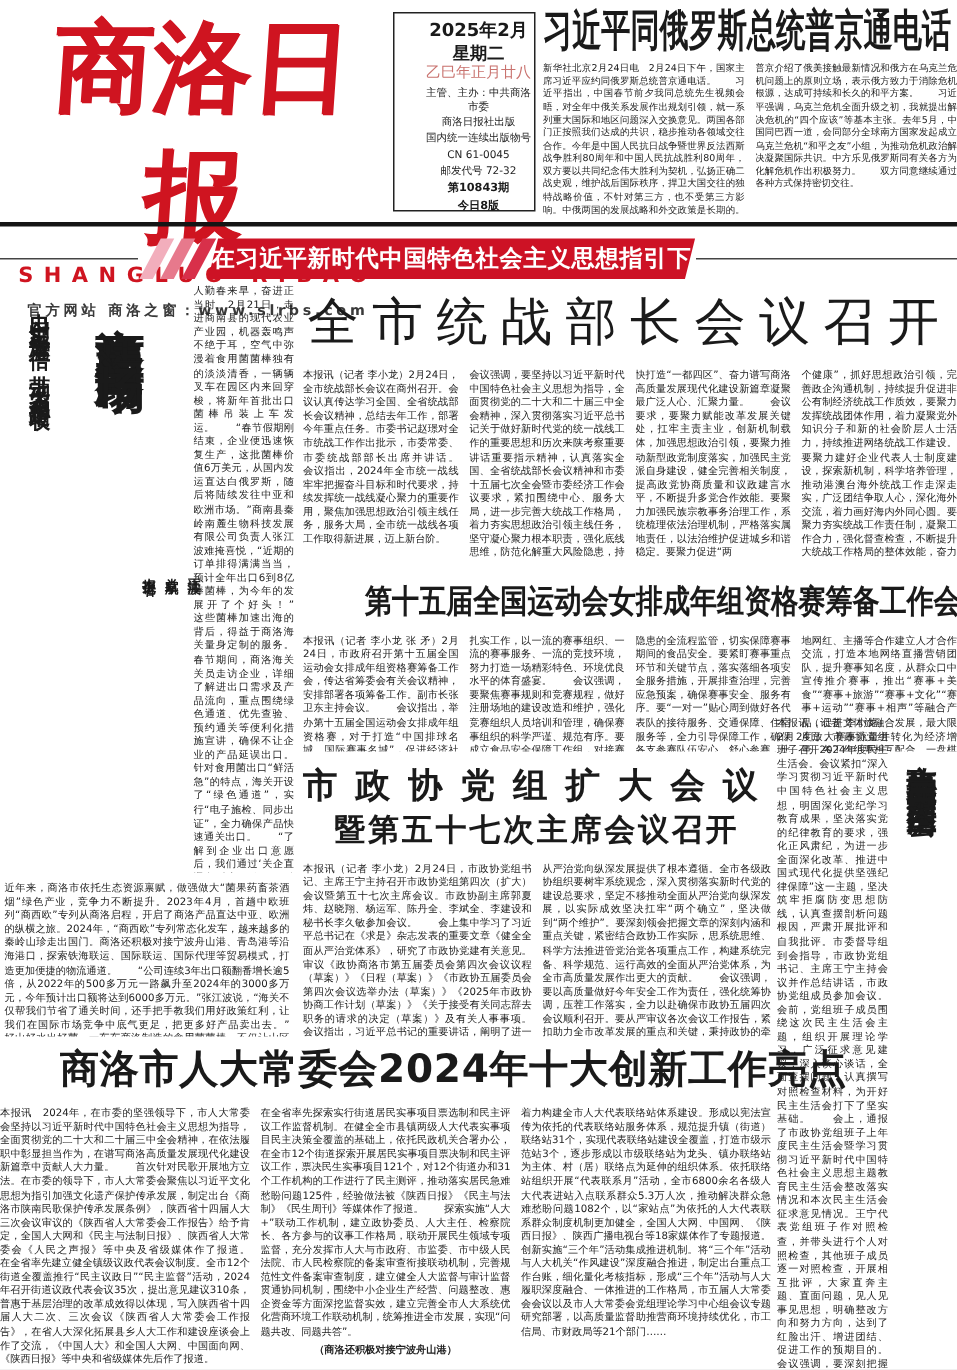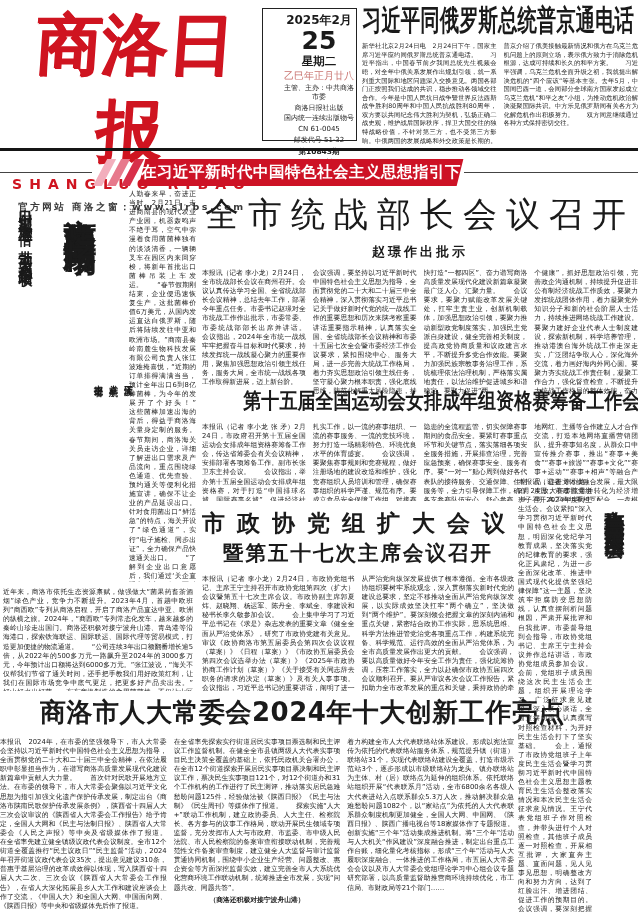--- a/index.html
+++ b/index.html
@@ -93,28 +93,27 @@
 
   <header class="masthead">
     <div class="logo-block">
       <div class="logo-chars">商洛日报</div>
       <div class="logo-pinyin">SHANGLUO RIBAO</div>
       <div class="logo-site">官方网站 商洛之窗：www.slrbs.com</div>
     </div>
 
     <div class="datebox">
       <div class="db-ym">2025年2月</div>
-      <div class="db-day">25</div>
       <div class="db-week">星期二</div>
       <div class="db-lunar">乙巳年正月廿八</div>
       <div class="db-line">主管、主办：中共商洛市委</div>
       <div class="db-line">商洛日报社出版</div>
       <div class="db-line">国内统一连续出版物号</div>
       <div class="db-line">CN 61-0045</div>
-      <div class="db-line">邮发代号 51-32</div>
+      <div class="db-line">邮发代号 72-32</div>
       <div class="db-strong">第10843期</div>
       <div class="db-strong">今日8版</div>
     </div>
 
     <article class="tr-article">
       <div class="tr-headline">习近平同俄罗斯总统普京通电话</div>
       <div class="tr-body">
         <div class="tr-col"><b class="lead">新华社北京2月24日电</b><span>　2月24日下午，国家主席习近平应约同俄罗斯总统普京通电话。　　习近平指出，中国春节前夕我同总统先生视频会晤，对全年中俄关系发展作出规划引领，就一系列重大国际和地区问题深入交换意见。两国各部门正按照我们达成的共识，稳步推动各领域交往合作。今年是中国人民抗日战争暨世界反法西斯战争胜利80周年和中国人民抗战胜利80周年，双方要以共同纪念伟大胜利为契机，弘扬正确二战史观，维护战后国际秩序，捍卫大国交往的独特战略价值，不针对第三方，也不受第三方影响。中俄两国的发展战略和外交政策是长期的。无论国际风云如何变幻，中俄关系都将从容前行，为各自国家发展振兴、为维护世界公平正义注入强大动力。</span></div>
         <div class="tr-col">普京介绍了俄美接触最新情况和俄方在乌克兰危机问题上的原则立场，表示俄方致力于消除危机根源，达成可持续和长久的和平方案。　　习近平强调，乌克兰危机全面升级之初，我就提出解决危机的“四个应该”等基本主张。去年5月，中国同巴西一道，会同部分全球南方国家发起成立乌克兰危机“和平之友”小组，为推动危机政治解决凝聚国际共识。中方乐见俄罗斯同有关各方为化解危机作出积极努力。　　双方同意继续通过各种方式保持密切交往。</div>
       </div>
@@ -145,21 +144,20 @@
           <span>党卓航</span>
           <span>王江波</span>
         </div>
         <div class="la-bodycol jbody">人勤春来早，奋进正当时。2月21日，走进商南县的现代农业产业园，机器轰鸣声不绝于耳，空气中弥漫着食用菌菌棒独有的淡淡清香，一辆辆叉车在园区内来回穿梭，将新年首批出口菌棒吊装上车发运。　　“春节假期刚结束，企业便迅速恢复生产，这批菌棒价值6万美元，从国内发运直达白俄罗斯，随后将陆续发往中亚和欧洲市场。”商南县秦岭南麓生物科技发展有限公司负责人张江波难掩喜悦，“近期的订单排得满满当当，预计全年出口6到8亿棒菌棒，为今年的发展开了个好头！”　　这些菌棒加速出海的背后，得益于商洛海关量身定制的服务。　　春节期间，商洛海关关员走访企业，详细了解进出口需求及产品流向，重点围绕绿色通道、优先查验、预约通关等便利化措施宣讲，确保不让企业的产品延误出口。针对食用菌出口“鲜活急”的特点，海关开设了“绿色通道”，实行“电子施检、同步出证”，全力确保产品快速通关出口。　　“了解到企业出口意愿后，我们通过‘关企直通车’上门服务，面对面宣讲惠企政策，开展原产地证书自助打印、出口退税等方面辅导，为企业开拓海外市场提供支持。”商洛海关相关负责人说。　　食用菌产业蓬勃发展，受益的不仅是企业，当地群众也串联在了食用菌产业链上。　　走进食用菌大棚里，工人们正忙着采摘香菇、分拣装箱。回乡务工的白玉社区群众刘让芳开心地说：“在家门口就能上班挣钱，日子越过越红火！”</div>
       </div>
       <div class="la-bottom jbody">近年来，商洛市依托生态资源禀赋，做强做大“菌果药畜茶酒烟”绿色产业，竞争力不断提升。2023年4月，首趟中欧班列“商西欧”专列从商洛启程，开启了商洛产品直达中亚、欧洲的纵横之旅。2024年，“商西欧”专列常态化发车，越来越多的秦岭山珍走出国门。商洛还积极对接宁波舟山港、青岛港等沿海港口，探索铁海联运、国际联运、国际代理等贸易模式，打造更加便捷的物流通道。　　“公司连续3年出口额翻番增长逾5倍，从2022年的500多万元一路飙升至2024年的3000多万元，今年预计出口额将达到6000多万元。”张江波说，“海关不仅帮我们节省了通关时间，还手把手教我们用好政策红利，让我们在国际市场竞争中底气更足，把更多好产品卖出去。”　　好山好水出好菌。一车车商洛制造的食用菌菌棒，不仅让山区群众在家门口实现稳定增收，更见证了商洛特色农产品大步走向“一带一路”沿线市场，让商洛产品在国际舞台上绽放光彩。</div>
     </article>
 
     <article class="ma">
       <h1 class="ma-head" style="margin:0;">全市统战部长会议召开</h1>
-      <div class="ma-sub">赵璟作出批示</div>
       <div class="cols">
         <div class="col jbody"><b class="lead">本报讯（记者 李小龙）</b><span>2月24日，全市统战部长会议在商州召开。会议认真传达学习全国、全省统战部长会议精神，总结去年工作，部署今年重点任务。市委书记赵璟对全市统战工作作出批示，市委常委、市委统战部部长出席并讲话。　　会议指出，2024年全市统一战线牢牢把握奋斗目标和时代要求，持续发挥统一战线凝心聚力的重要作用，聚焦加强思想政治引领主线任务，服务大局，全市统一战线各项工作取得新进展，迈上新台阶。</span></div>
         <div class="col jbody">会议强调，要坚持以习近平新时代中国特色社会主义思想为指导，全面贯彻党的二十大和二十届三中全会精神，深入贯彻落实习近平总书记关于做好新时代党的统一战线工作的重要思想和历次来陕考察重要讲话重要指示精神，认真落实全国、全省统战部长会议精神和市委十五届七次全会暨市委经济工作会议要求，紧扣围绕中心、服务大局，进一步完善大统战工作格局，着力夯实思想政治引领主线任务，坚守凝心聚力根本职责，强化底线思维，防范化解重大风险隐患，持续厚植“六大引领”格局，不断巩固和发展最广泛的爱国统一战线，为加</div>
         <div class="col jbody">快打造“一都四区”、奋力谱写商洛高质量发展现代化建设新篇章凝聚最广泛人心、汇聚力量。　　会议要求，要聚力赋能改革发展关键处，扛牢主责主业，创新机制载体，加强思想政治引领，要聚力推动新型政党制度落实，加强民主党派自身建设，健全完善相关制度，提高政党协商质量和议政建言水平，不断提升多党合作效能。要聚力加强民族宗教事务治理工作，系统梳理依法治理机制，严格落实属地责任，以法治维护促进城乡和谐稳定。要聚力促进“两</div>
         <div class="col jbody">个健康”，抓好思想政治引领，完善政企沟通机制，持续提升促进非公有制经济统战工作质效，要聚力发挥统战团体作用，着力凝聚党外知识分子和新的社会阶层人士活力，持续推进网络统战工作建设。要聚力建好企业代表人士制度建设，探索新机制，科学培养管理，推动港澳台海外统战工作走深走实，广泛团结争取人心，深化海外交流，着力画好海内外同心圆。要聚力夯实统战工作责任制，凝聚工作合力，强化督查检查，不断提升大统战工作格局的整体效能，奋力开创新时代统战工作新局面。</div>
       </div>
     </article>
 
     <article class="sp">
       <div class="sp-headwrap">

